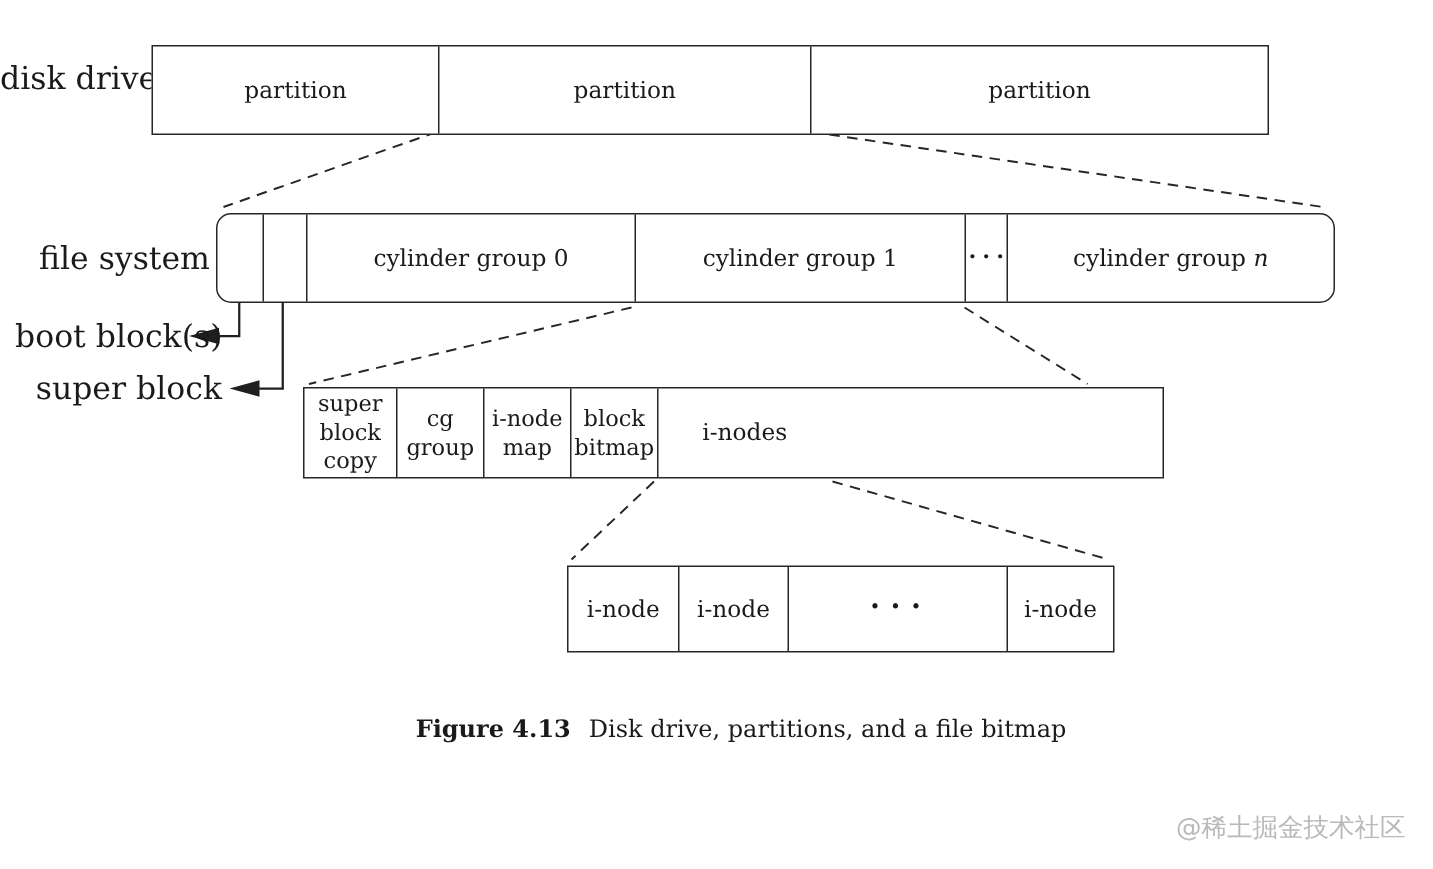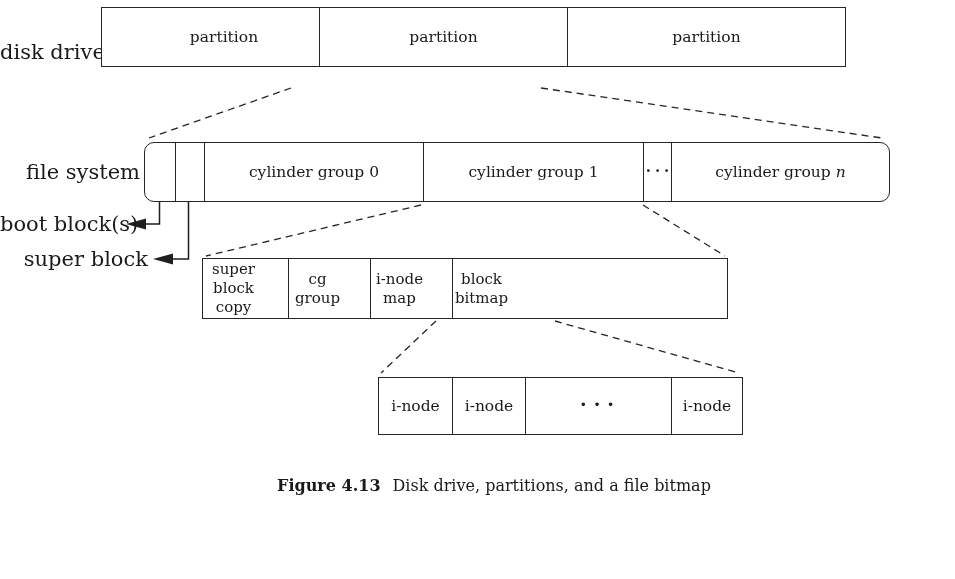--- a/index.html
+++ b/index.html
@@ -90,21 +90,21 @@
       <polyline points="188.5,187 188.5,259 171,259"></polyline>
     </g>
     <g fill="#1f1f1f" stroke="none">
       <polygon points="126,224 146,218.5 146,229.5"></polygon>
       <polygon points="153,259 173,253.5 173,264.5"></polygon>
     </g>
   </svg>
 
   <div class="side-label" style="left:0; top:44px; width:98px;">disk drive</div>
 
-  <div class="row-box" style="left:101px; top:7px; width:745px; height:60px;padding-left:27px;">
+  <div class="row-box" style="left:101px; top:30px; width:745px; height:60px;">
     <div class="cell" style="width:190px;">partition</div>
     <div class="cell" style="width:248px;">partition</div>
     <div class="cell flex-rest">partition</div>
   </div>
 
   <div class="side-label" style="left:0; top:164px; width:140px;">file system</div>
 
   <div class="row-box" style="left:144px; top:142px; width:746px; height:60px;border-radius:10px;">
     <div class="cell" style="width:30px;"></div>
     <div class="cell" style="width:29px;"></div>
@@ -112,42 +112,44 @@
     <div class="cell" style="width:220px;">cylinder group 1</div>
     <div class="cell" style="width:28px;">
       <span class="dots">...</span>
     </div>
     <div class="cell flex-rest">
       <span>cylinder group</span>
       <span class="italic-var">n</span>
     </div>
   </div>
 
-  <div class="side-label" style="left:0; top:216px; width:120px;">boot block(s)</div>
+  <div class="side-label" style="left:10px; top:216px; width:120px;">boot block(s)</div>
   <div class="side-label" style="left:0; top:251px; width:148px;">super block</div>
 
-  <div class="row-box" style="left:202px; top:258px; width:526px; height:61px;gap:24px;">
+  <div class="row-box" style="left:202px; top:258px; width:574px; height:61px;">
     <div class="cell multiline" style="width:61px;">super
 block
 copy</div>
     <div class="cell multiline" style="width:58px;">cg
 group</div>
     <div class="cell multiline" style="width:58px;">i-node
 map</div>
     <div class="cell multiline" style="width:58px;">block
 bitmap</div>
+    <div class="cell" style="width:116px;">i-nodes</div>
   </div>
 
   <div class="row-box" style="left:378px; top:377px; width:365px; height:58px;">
     <div class="cell" style="width:73px;">i-node</div>
     <div class="cell" style="width:73px;">i-node</div>
     <div class="cell" style="width:146px;">
       <span class="dots big">...</span>
     </div>
     <div class="cell flex-rest">i-node</div>
   </div>
 
   <div id="caption">
     <span class="fig-num">Figure 4.13</span><span>Disk drive, partitions, and a file bitmap</span>
   </div>
 
+  <div id="watermark">@稀土掘金技术社区</div>
 
 </div>
 
 </body></html>

